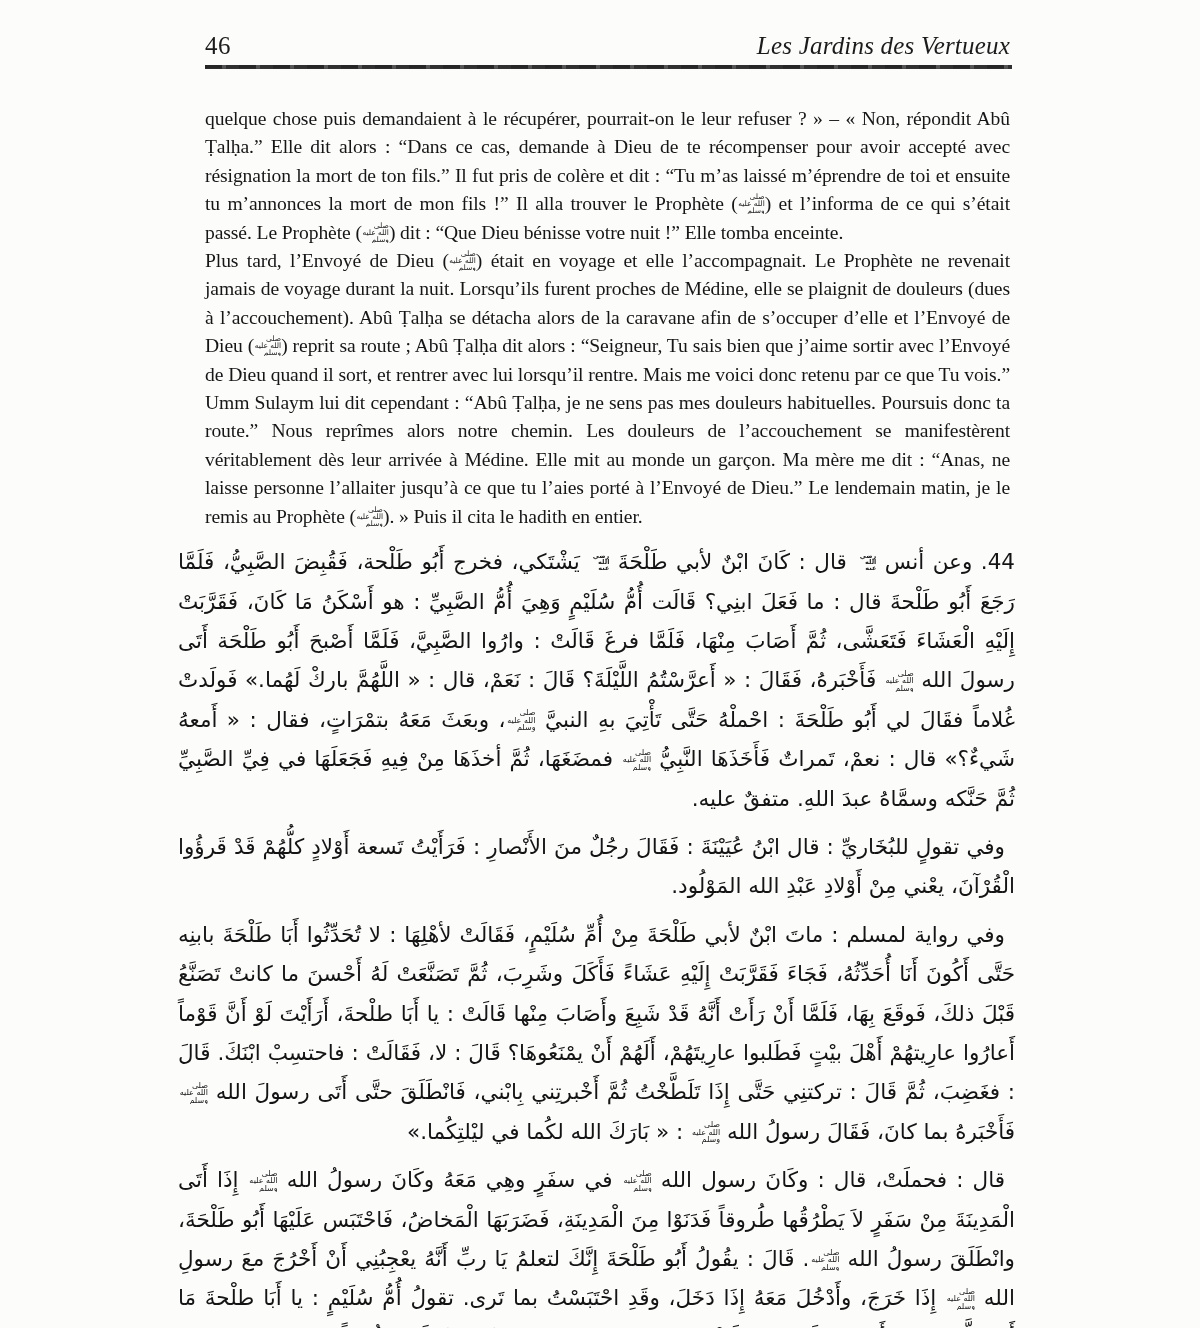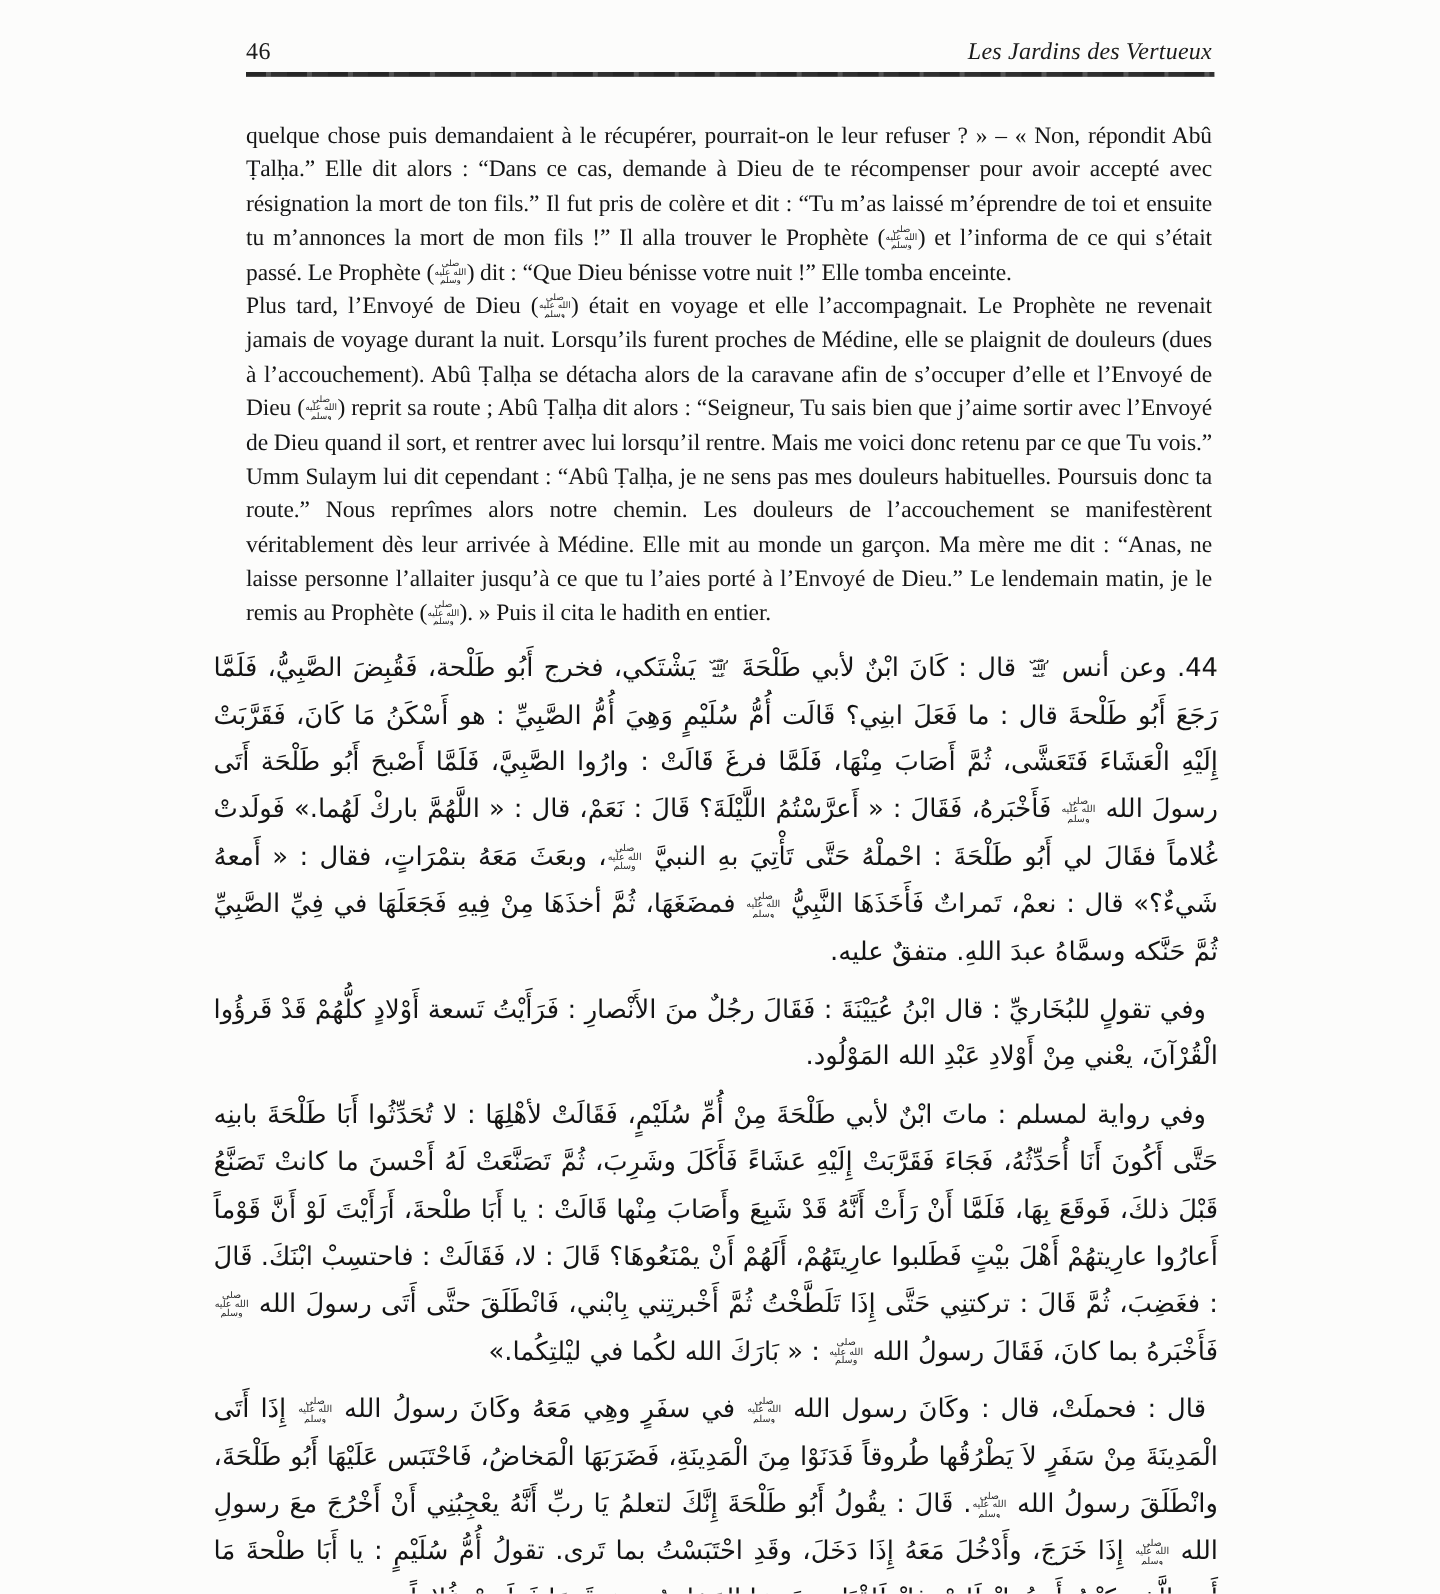--- a/index.html
+++ b/index.html
@@ -9,21 +9,21 @@
     font-family:"Liberation Serif","DejaVu Serif",serif;
     color:#1b1b1b;
     overflow:hidden;
   }
   .page{position:relative;width:1200px;height:1328px;}
 
   
   header.pagehead{
     display:flex;justify-content:space-between;align-items:baseline;
     margin:10px 190px 0 205px;
-    font-size:20px;
+    font-size:25px;
   }
   .page-number{font-style:normal;letter-spacing:.5px;}
   .book-title{font-style:italic;letter-spacing:.2px;margin-top:22px;}
   .head-rule{
     margin:5px 188px 0 205px;
     height:3px;
     background:repeating-linear-gradient(90deg,#262626 0 17px,#555 17px 21px,#303030 21px 34px);
     border-bottom:1px solid rgba(60,60,60,.35);
   }
 
@@ -49,21 +49,21 @@
     line-height:39.4px;
     text-align:justify;
     color:#141414;
   }
   p.ar.first{text-indent:0;}
   p.ar.indented{text-indent:10px;}
 
   
   .honorific{
     display:inline-block;
-    text-align:center;
+    text-align:right;
     font-family:"DejaVu Sans",sans-serif;
     direction:rtl;
     color:#222;
     overflow:hidden;
   }
   .fr .honorific.saw{width:27px;font-size:7.5px;line-height:7px;vertical-align:-4px;}
   .ar .honorific.saw{width:30px;font-size:8px;line-height:7.5px;vertical-align:-5px;text-indent:0;}
   .ar .honorific.ra{width:21px;font-size:6.5px;line-height:6px;vertical-align:-2px;text-indent:0;font-weight:bold;}
 </style>
 </head>

